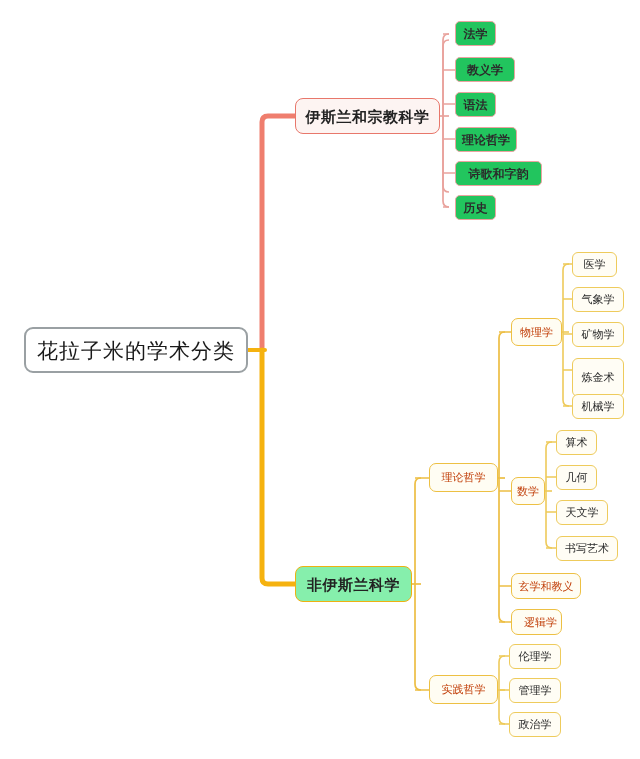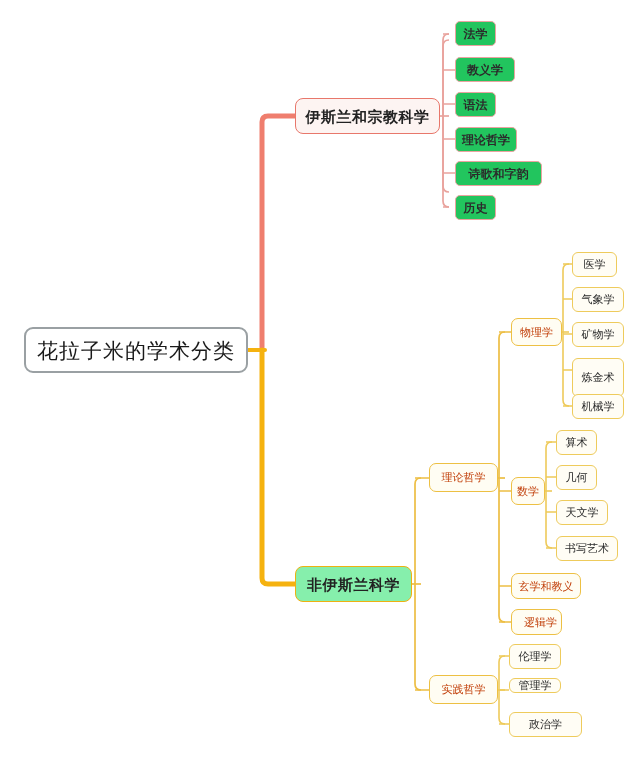--- a/index.html
+++ b/index.html
@@ -178,17 +178,17 @@
   <div class="node leaf-gold" style="left:556px; top:430px; width:41px; height:25px;">算术</div>
 
   <div class="node leaf-gold" style="left:556px; top:465px; width:41px; height:25px;">几何</div>
 
   <div class="node leaf-gold" style="left:556px; top:500px; width:52px; height:25px;">天文学</div>
 
   <div class="node leaf-gold" style="left:556px; top:536px; width:62px; height:25px;">书写艺术</div>
 
   <div class="node leaf-gold" style="left:509px; top:644px; width:52px; height:25px;">伦理学</div>
 
-  <div class="node leaf-gold" style="left:509px; top:678px; width:52px; height:15px;">管理学</div>
+  <div class="node leaf-gold" style="left:509px; top:678px; width:52px; height:25px;">管理学</div>
 
-  <div class="node leaf-gold" style="left:509px; top:712px; width:73px; height:25px;">政治学</div>
+  <div class="node leaf-gold" style="left:509px; top:712px; width:52px; height:25px;">政治学</div>
 
 </div>
 
 </body></html>

